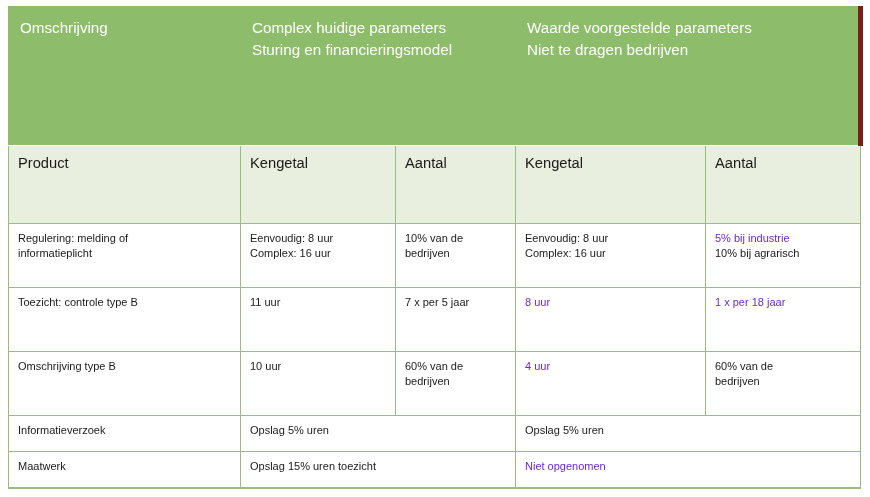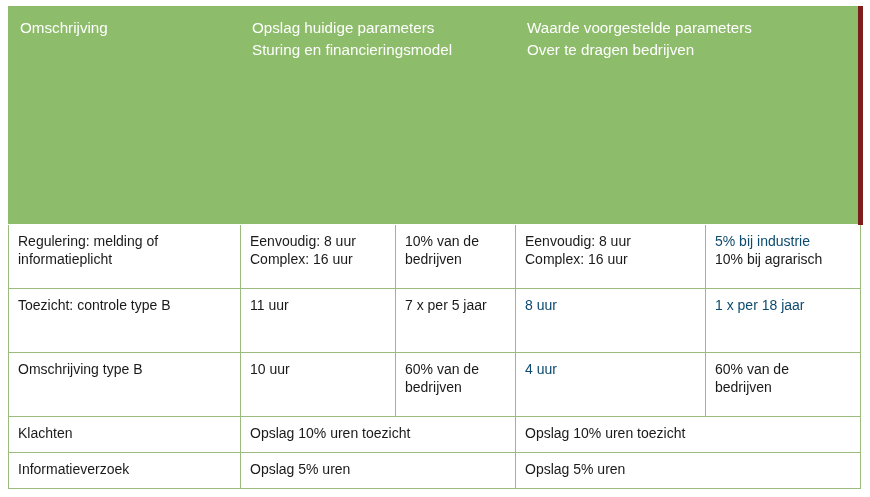--- a/index.html
+++ b/index.html
@@ -23,21 +23,21 @@
     border-collapse: collapse;
     table-layout: fixed;
     width: 852px;
     height: 483px;
     border: 1px solid #9CBB7F;
   }
   table.param-table td {
     border: 1px solid #9CBB7F;
     vertical-align: top;
     padding: 7px 9px 6px 9px;
-    font-size: 14px;
+    font-size: 11px;
     line-height: 1.32;
     color: #1a1a1a;
     background: #ffffff;
     overflow: hidden;
   }
   
   tr.group-header td {
     background: #8DBC6A;
     border: 1px solid #8DBC6A;
     border-bottom: 1px solid #ffffff;
@@ -54,21 +54,21 @@
   tr.col-header td {
     background: #E8EFDE;
     border: 1px solid #9CBB7F;
     font-size: 14.7px;
     padding: 8px 9px 8px 9px;
     color: #1a1a1a;
   }
   
   tr.tall-row td { height: 50px; }
   tr.short-row td { height: 22px; }
-  .blue { color: #0c4a6e; }
+  .blue { color: #6d28d9; }
   .txt-line { display: block; white-space: nowrap; }
   
   table.param-table tr.last-row td { border-bottom: 2px solid #9CBB7F; }
 </style>
 </head>
 <body>
 
 <div id="table-wrap">
   <table class="param-table">
     <colgroup>
@@ -77,27 +77,34 @@
       <col style="width:120px">
       <col style="width:190px">
       <col style="width:155px">
     </colgroup>
     <tbody>
       <tr class="group-header">
         <td class="gh-first">
           <span class="gh-line">Omschrijving</span>
         </td>
         <td colspan="2">
-          <span class="gh-line">Opslag huidige parameters</span>
+          <span class="gh-line">Complex huidige parameters</span>
           <span class="gh-line">Sturing en financieringsmodel</span>
         </td>
         <td colspan="2" class="gh-last">
           <span class="gh-line">Waarde voorgestelde parameters</span>
-          <span class="gh-line">Over te dragen bedrijven</span>
+          <span class="gh-line">Niet te dragen bedrijven</span>
         </td>
+      </tr>
+      <tr class="col-header">
+        <td>Product</td>
+        <td>Kengetal</td>
+        <td>Aantal</td>
+        <td>Kengetal</td>
+        <td>Aantal</td>
       </tr>
     <tr class="tall-row">
           <td>
             <span class="txt-line">Regulering: melding of</span>
             <span class="txt-line">informatieplicht</span>
           </td>
           <td>
             <span class="txt-line">Eenvoudig: 8 uur</span>
             <span class="txt-line">Complex: 16 uur</span>
           </td>
@@ -145,35 +152,35 @@
           <td>
             <span class="txt-line blue">4 uur</span>
           </td>
           <td>
             <span class="txt-line">60% van de</span>
             <span class="txt-line">bedrijven</span>
           </td>
         </tr>
         <tr class="short-row">
           <td>
-            <span class="txt-line">Klachten</span>
-          </td>
-          <td colspan="2">
-            <span class="txt-line">Opslag 10% uren toezicht</span>
-          </td>
-          <td colspan="2">
-            <span class="txt-line">Opslag 10% uren toezicht</span>
-          </td>
-        </tr>
-        <tr class="short-row">
-          <td>
             <span class="txt-line">Informatieverzoek</span>
           </td>
           <td colspan="2">
             <span class="txt-line">Opslag 5% uren</span>
           </td>
           <td colspan="2">
             <span class="txt-line">Opslag 5% uren</span>
           </td>
         </tr>
+        <tr class="short-row last-row">
+          <td>
+            <span class="txt-line">Maatwerk</span>
+          </td>
+          <td colspan="2">
+            <span class="txt-line">Opslag 15% uren toezicht</span>
+          </td>
+          <td colspan="2">
+            <span class="txt-line blue">Niet opgenomen</span>
+          </td>
+        </tr>
       </tbody>
   </table>
 </div>
 
 </body></html>

